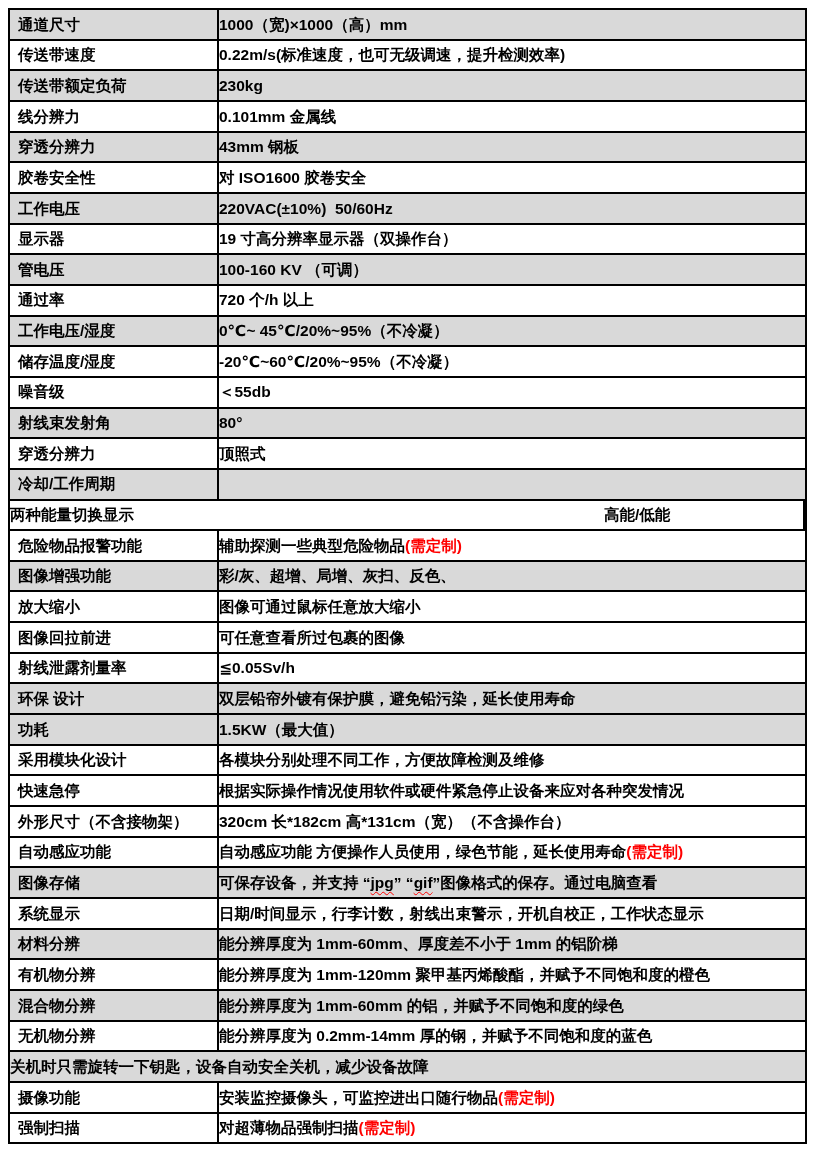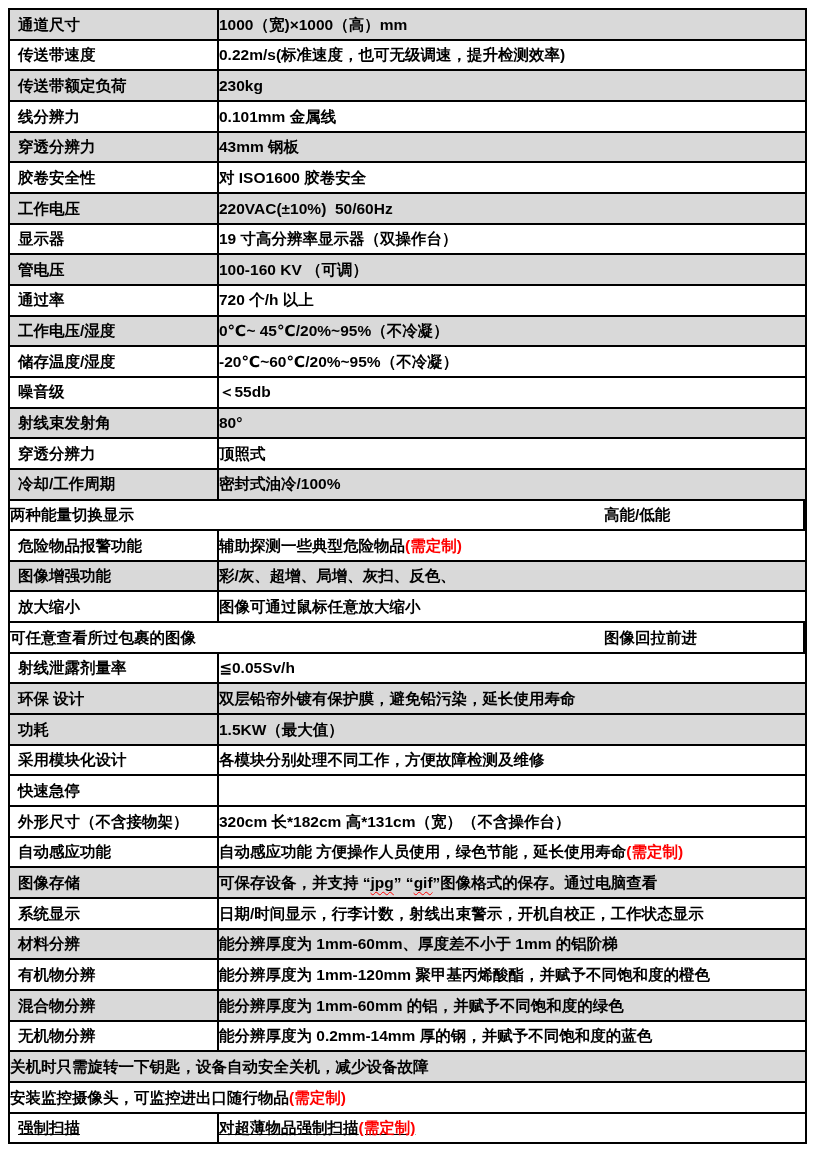--- a/index.html
+++ b/index.html
@@ -18,21 +18,21 @@
     display:flex;flex-direction:column;
     background:#ffffff;
   }
   .row{
     flex:1 1 0;
     display:flex;
     border-bottom:2px solid #000;
     box-sizing:border-box;
     min-height:0;
   }
-  .row:last-child{border-bottom:none;text-decoration:underline;}
+  .row:last-child{border-bottom:none;}
   .row.shaded{background:var(--shade,#d9d9d9);}
   .cell{
     display:flex;align-items:center;
     box-sizing:border-box;
     font-weight:bold;
     font-size:15.5px;
     line-height:1;
     white-space:nowrap;
     overflow:hidden;
   }
@@ -174,23 +174,20 @@
           <span>穿透分辨力</span>
         </div>
         <div class="cell value">
           <span class="">顶照式</span>
         </div>
       </div>
       <div class="row shaded">
         <div class="cell label">
           <span>冷却/工作周期</span>
         </div>
-        <div class="cell value">
-          <span class="">密封式油冷/100%</span>
-        </div>
       </div>
       <div class="row">
         <div class="cell value">
           <span class="">两种能量切换显示</span>
         </div>
         <div class="cell label">
           <span>高能/低能</span>
         </div>
       </div>
       <div class="row">
@@ -212,26 +209,26 @@
       </div>
       <div class="row">
         <div class="cell label">
           <span>放大缩小</span>
         </div>
         <div class="cell value">
           <span class="">图像可通过鼠标任意放大缩小</span>
         </div>
       </div>
       <div class="row">
+        <div class="cell label">
+          <span>图像回拉前进</span>
+        </div>
         <div class="cell value">
           <span class="">可任意查看所过包裹的图像</span>
         </div>
-        <div class="cell label">
-          <span>图像回拉前进</span>
-        </div>
       </div>
       <div class="row">
         <div class="cell label">
           <span>射线泄露剂量率</span>
         </div>
         <div class="cell value">
           <span class="">≦0.05Sv/h</span>
         </div>
       </div>
       <div class="row shaded">
@@ -254,20 +251,23 @@
         <div class="cell label">
           <span>采用模块化设计</span>
         </div>
         <div class="cell value">
           <span class="">各模块分别处理不同工作，方便故障检测及维修</span>
         </div>
       </div>
       <div class="row">
         <div class="cell label">
           <span>快速急停</span>
+        </div>
+        <div class="cell value">
+          <span class="">根据实际操作情况使用软件或硬件紧急停止设备来应对各种突发情况</span>
         </div>
       </div>
       <div class="row">
         <div class="cell label">
           <span>外形尺寸（不含接物架）</span>
         </div>
         <div class="cell value">
           <span class="">320cm 长*182cm 高*131cm（宽）（不含操作台）</span>
         </div>
       </div>
@@ -331,20 +331,23 @@
         <div class="cell value">
           <span class="">能分辨厚度为 0.2mm-14mm 厚的钢，并赋予不同饱和度的蓝色</span>
         </div>
       </div>
       <div class="row shaded">
         <div class="cell value">
           <span class="">关机时只需旋转一下钥匙，设备自动安全关机，减少设备故障</span>
         </div>
       </div>
       <div class="row">
+        <div class="cell label">
+          <span>摄像功能</span>
+        </div>
         <div class="cell value">
           <span class="">安装监控摄像头，可监控进出口随行物品</span>
           <span class="part-red ">(需定制)</span>
         </div>
       </div>
       <div class="row">
         <div class="cell label">
           <span>强制扫描</span>
         </div>
         <div class="cell value">

